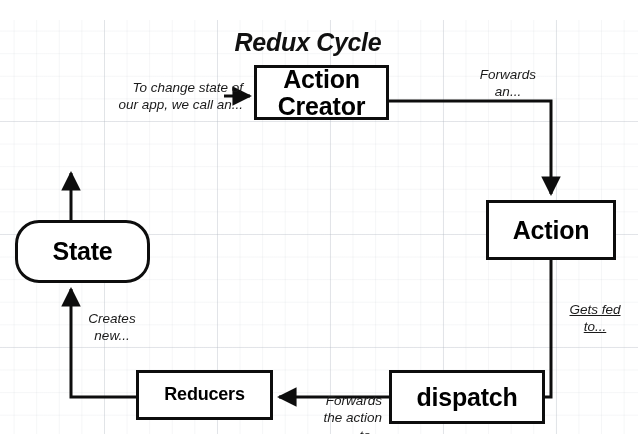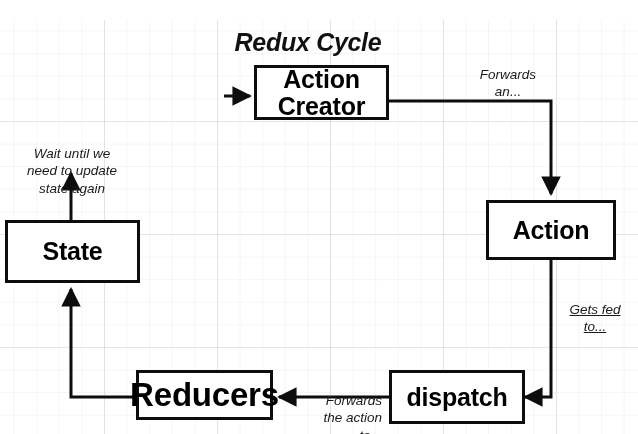--- a/index.html
+++ b/index.html
@@ -54,30 +54,31 @@
   }
   #node-action-creator {
     left: 254px; top: 45px; width: 135px; height: 55px;
     font-size: 25px;
   }
   #node-action {
     left: 486px; top: 180px; width: 130px; height: 60px;
     font-size: 25px;
   }
   #node-dispatch {
-    left: 389px; top: 350px; width: 136px; height: 54px;
+    left: 389px; top: 350px; width: 156px; height: 54px;
     font-size: 25px;
   }
   #node-reducers {
     left: 136px; top: 350px; width: 137px; height: 50px;
-    font-size: 33px;
+    font-size: 18px;
   }
   #node-state {
-    left: 5px; top: 200px; width: 135px; height: 63px;
+    left: 15px; top: 200px; width: 135px; height: 63px;
     font-size: 25px;
+    border-radius: 24px;
   }
   .title {
     position: absolute;
     left: 0;
     top: 8px;
     width: 638px;
     text-align: center;
     font-size: 25px;
     font-weight: bold;
     font-style: italic;
@@ -131,29 +132,30 @@
 Creator</div>
 
   <div class="node" id="node-action">Action</div>
 
   <div class="node" id="node-dispatch">dispatch</div>
 
   <div class="node" id="node-reducers">Reducers</div>
 
   <div class="node" id="node-state">State</div>
 
+  <div class="edge-label" id="label-to-change-state">To change state of
+our app, we call an...</div>
 
   <div class="edge-label" id="label-produces">Forwards
 an...</div>
 
   <div class="edge-label" id="label-gets-fed">Gets fed
 to...</div>
 
   <div class="edge-label" id="label-forwards">Forwards
 the action
 to...</div>
 
+  <div class="edge-label" id="label-creates">Creates
+new...</div>
 
-  <div class="edge-label" id="label-wait">Wait until we
-need to update
-state again</div>
 
 </div>
 
 </body></html>

